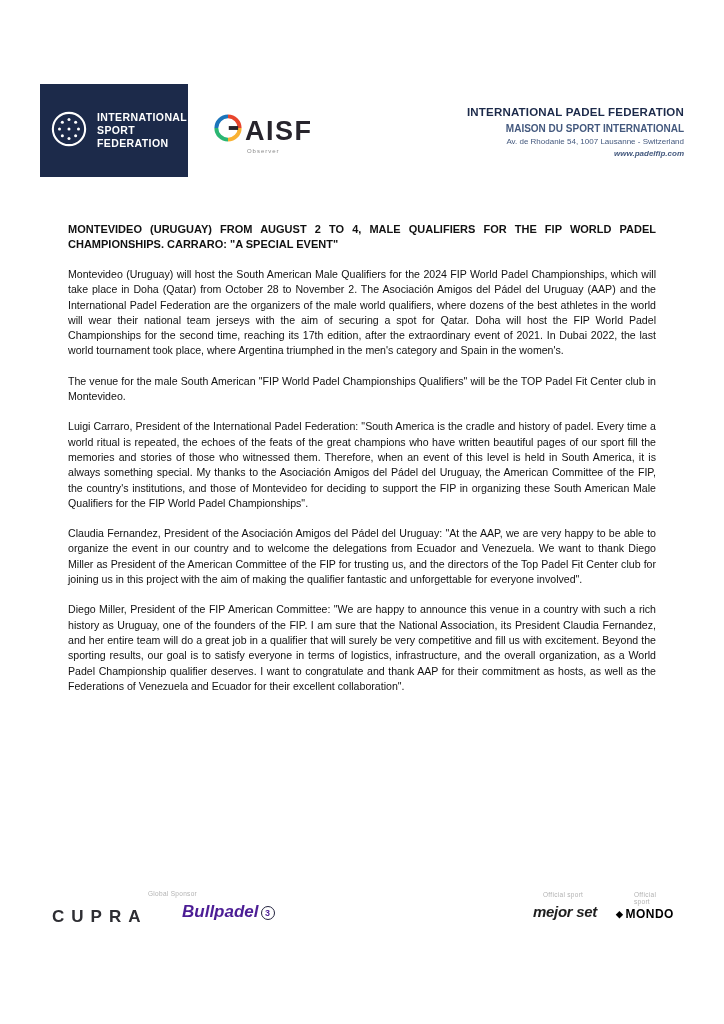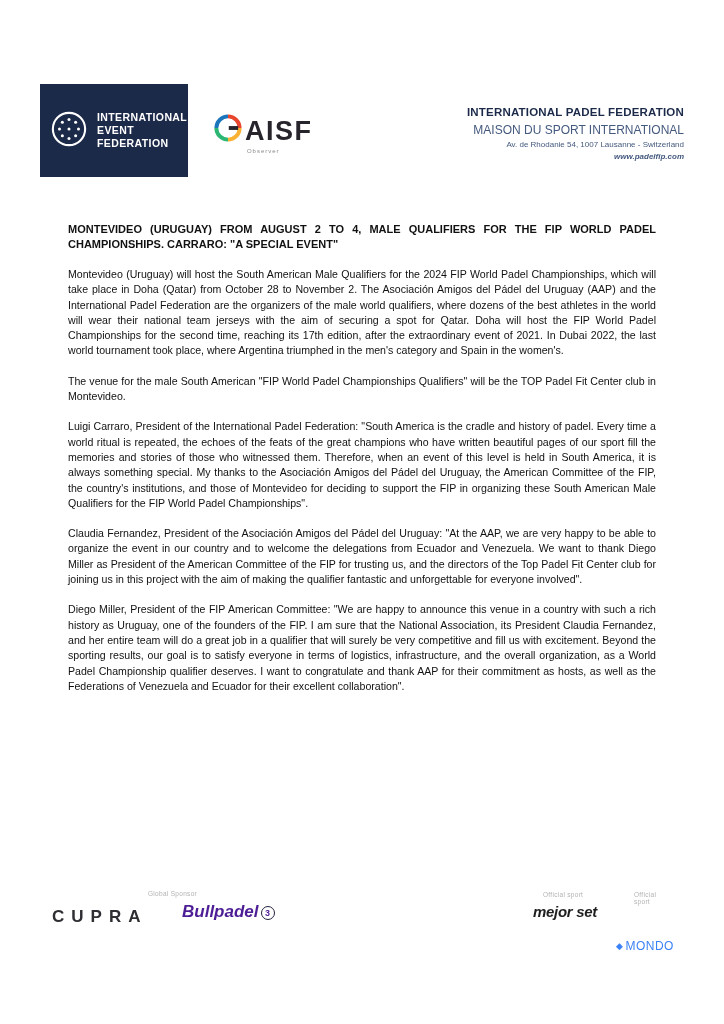--- a/index.html
+++ b/index.html
@@ -12,21 +12,21 @@
     position:absolute;left:40px;top:84px;width:148px;height:93px;background:#1c2a4a;
     display:flex;align-items:center;padding:16px 10px;box-sizing:border-box;gap:9px;
   }
   .ipf-logo-text{color:#fff;font-weight:bold;font-size:10.5px;line-height:13px;letter-spacing:.4px;}
   .gaisf{position:absolute;left:214px;top:114px;text-align:center;}
   .gaisf-row{display:flex;align-items:flex-end;gap:3px;}
   .gaisf-letters{font-size:27px;font-weight:800;color:#27242c;letter-spacing:1.5px;line-height:30px;}
   .gaisf-sub{font-size:6px;color:#8a8a8a;margin-top:2px;letter-spacing:1px;}
   .hdr-right{position:absolute;right:40px;top:106px;text-align:right;color:#1c2a4a;}
   .hdr-org{font-size:11.5px;font-weight:bold;letter-spacing:.2px;margin-bottom:5px;}
-  .hdr-maison{font-size:12px;font-weight:normal;color:#44597e;margin-bottom:3px;text-align:right;}
+  .hdr-maison{font-size:10px;font-weight:bold;color:#44597e;margin-bottom:3px;text-align:right;}
   .hdr-addr{font-size:8px;color:#44597e;margin-bottom:3px;}
   .hdr-web{font-size:8px;color:#44597e;font-style:italic;font-weight:bold;}
   
   .article{position:absolute;left:68px;right:68px;top:222px;}
   .article-title{font-size:11px;font-weight:bold;line-height:15px;text-align:justify;margin:0 0 15px;color:#111;}
   .para{font-size:10.6px;line-height:15.3px;text-align:justify;margin:0 0 15px;color:#111;}
   .para strong{font-weight:normal;}
   
   .press{position:absolute;left:68px;top:796px;font-size:7.5px;line-height:10px;color:#111;}
   .press-stars{font-size:7px;font-weight:bold;letter-spacing:1px;margin-bottom:20px;}
@@ -35,21 +35,21 @@
   .footer{position:absolute;left:0;top:880px;width:608px;height:70px;}
   .sp-label{position:absolute;font-size:6.5px;color:#b3b3b3;letter-spacing:.3px;}
   .lbl-global{left:148px;top:10px;}
   .lbl-official-1{left:543px;top:11px;}
   .lbl-official-2{left:634px;top:11px;}
   .cupra{position:absolute;left:52px;top:27px;font-size:17px;font-weight:bold;letter-spacing:7px;color:#2e2e33;}
   .bullpadel{position:absolute;left:182px;top:22px;font-size:17px;font-weight:800;font-style:italic;color:#4c1d95;}
   .bp-three{display:inline-block;font-style:normal;font-size:9px;font-weight:bold;width:12px;height:12px;line-height:12px;
     border:1.5px solid #23233f;border-radius:50%;text-align:center;vertical-align:middle;margin-left:2px;}
   .mejorset{position:absolute;left:533px;top:23px;font-size:15px;font-weight:800;letter-spacing:-.3px;color:#1f1f1f;font-style:italic;}
-  .mondo{position:absolute;left:616px;top:27px;font-size:12px;font-weight:400;color:#3b82f6;letter-spacing:.5px;margin-top:32px;}
+  .mondo{position:absolute;left:616px;top:27px;font-size:12px;font-weight:700;color:#000000;letter-spacing:.5px;}
   .mondo .diamond{font-size:9px;vertical-align:1px;margin-right:2px;}
 </style>
 </head>
 <body>
 
 <div class="page">
 
   <div class="ipf-logo-box">
     <span>
       <svg width="38" height="38" viewBox="0 0 40 40">
@@ -60,21 +60,21 @@
         <circle cx="27" cy="27" r="1.6" fill="#fff"></circle>
         <circle cx="20" cy="30" r="1.6" fill="#fff"></circle>
         <circle cx="13" cy="27" r="1.6" fill="#fff"></circle>
         <circle cx="10" cy="20" r="1.6" fill="#fff"></circle>
         <circle cx="13" cy="13" r="1.6" fill="#fff"></circle>
         <circle cx="20" cy="20" r="1.6" fill="#fff"></circle>
       </svg>
     </span>
     <div class="ipf-logo-text">
       <div>INTERNATIONAL</div>
-      <div>EVENT</div>
+      <div>SPORT</div>
       <div>FEDERATION</div>
     </div>
   </div>
 
   <div class="gaisf">
     <div class="gaisf-row">
       <span>
         <svg width="28" height="28" viewBox="0 0 36 36">
           <path d="M18 3 A15 15 0 0 1 33 18" fill="none" stroke="#e8452c" stroke-width="5"></path>
           <path d="M33 18 A15 15 0 0 1 18 33" fill="none" stroke="#f9b233" stroke-width="5"></path>

